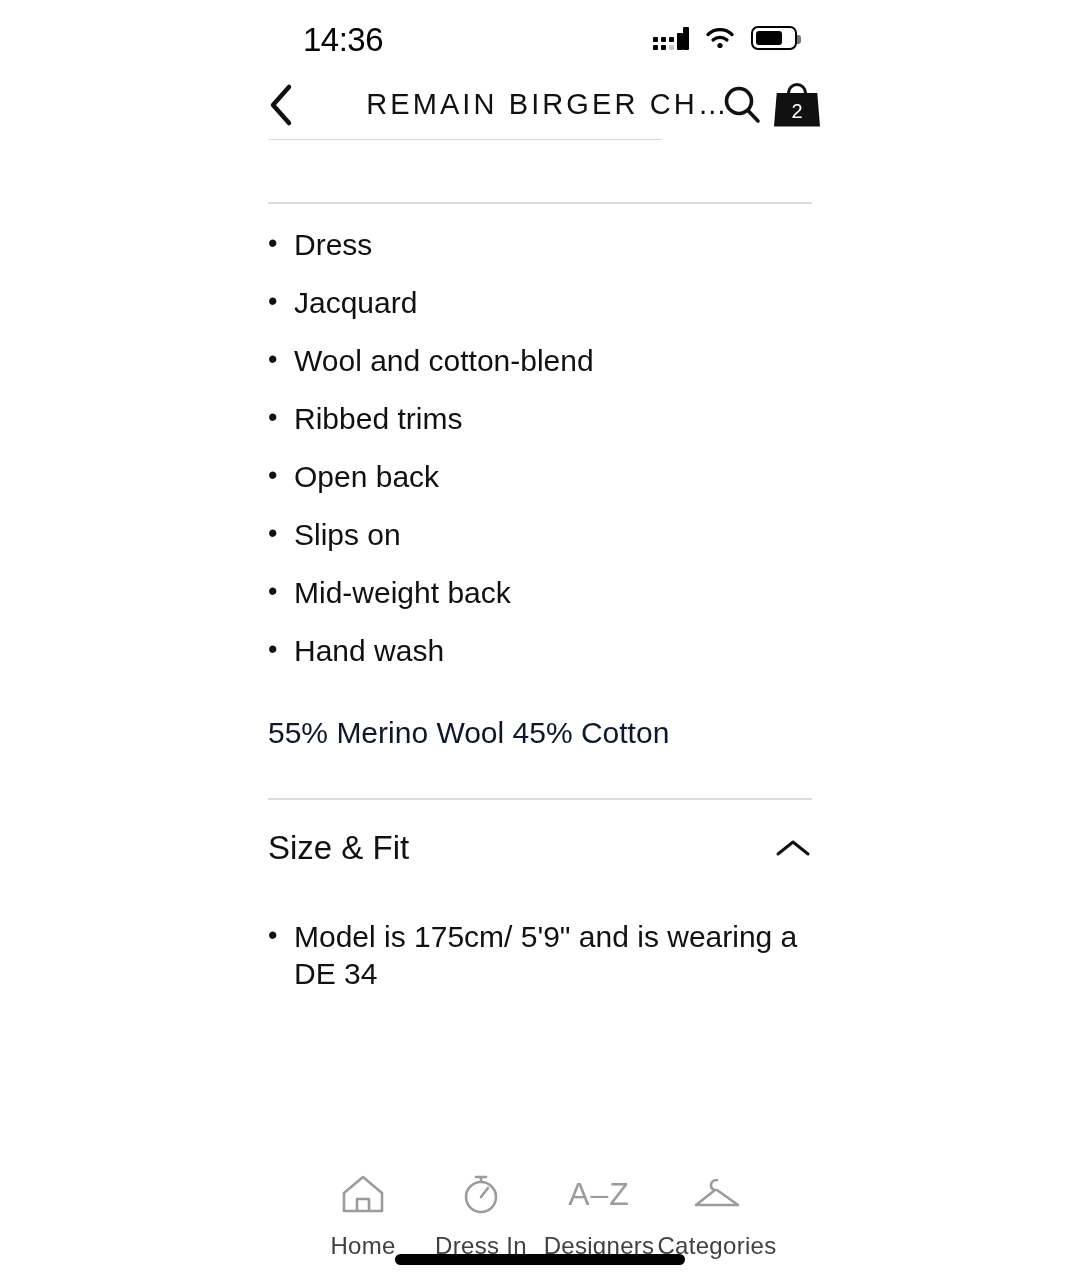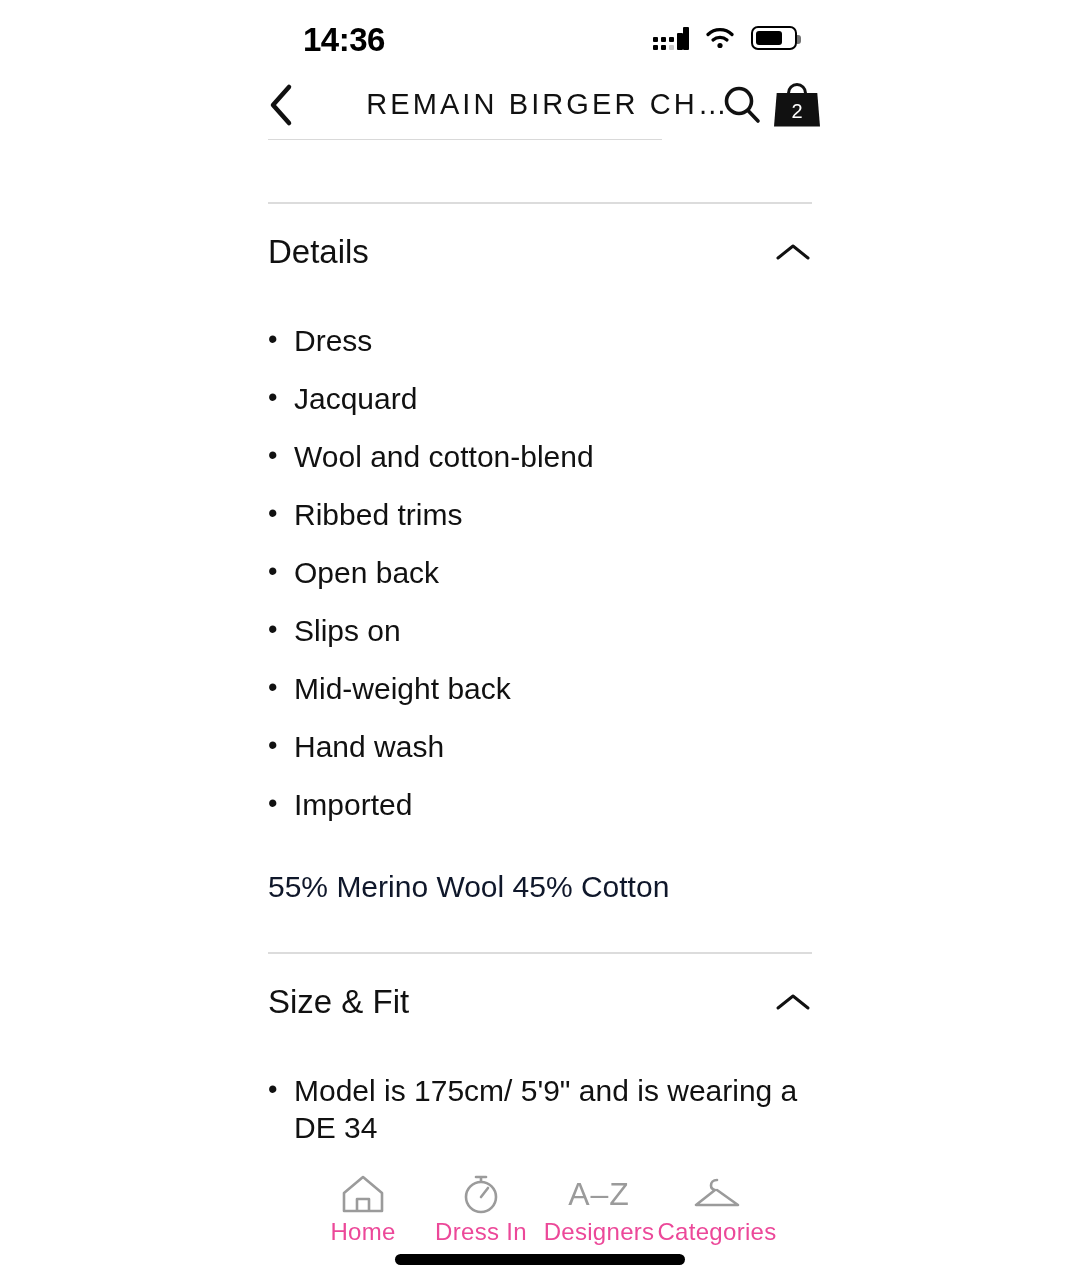--- a/index.html
+++ b/index.html
@@ -12,21 +12,21 @@
   }
   .phone { position:relative; width:1080px; height:1280px; background:#fff; }
 
   
   .statusbar {
     position:absolute; top:0; left:0; width:1080px; height:70px;
     display:flex; align-items:center; z-index:40; background:#fff;
   }
   .status-time {
     position:absolute; left:303px; top:21px;
-    font-size:33px; font-weight:700; letter-spacing:-0.5px; color:#000;text-align:center;
+    font-size:33px; font-weight:400; letter-spacing:-0.5px; color:#000;text-align:center;
   }
   .status-icons {
     position:absolute; right:283px; top:26px;
     display:flex; align-items:center; gap:17px;
   }
   .signal { display:flex; align-items:flex-end; gap:0px; height:24px; }
   .sig-col { display:flex; flex-direction:column-reverse; gap:3px; margin-right:3px; }
   .sig-dot { width:5px; height:5px; background:#000; border-radius:1px; }
   .sig-dot.dim { background:#c8c8c8; }
   .sig-bar { width:6px; background:#000; border-radius:1px; }
@@ -133,25 +133,25 @@
 
   
   .bottomnav {
     position:absolute; left:0; bottom:0; width:1080px; height:120px;
     background:#fff; z-index:50;
     display:flex; align-items:flex-start; justify-content:center;
     padding-top:12px; gap:0;
   }
   .navitem {
     width:118px; display:flex; flex-direction:column;
-    align-items:center; gap:2px;text-align:center;
+    align-items:center; gap:16px;text-align:center;
   }
   .navitem + .navitem { margin-left:0; }
   .nav-ico { height:44px; display:flex; align-items:center; justify-content:center; }
-  .nav-label { font-size:24px; color:#ec4899; letter-spacing:.3px; }
+  .nav-label { font-size:24px; color:#404040; letter-spacing:.3px; }
   .navitem.active .nav-label { color:#111; }
   .dots { display:flex; gap:13px; align-items:center; height:44px; }
   .dot { width:17px; height:17px; border-radius:50%; background:#111; }
   .az { font-size:32px; color:#9b9b9b; letter-spacing:1px; }
 
   .home-indicator {
     position:absolute; bottom:15px; left:50%; transform:translateX(-50%);
     width:290px; height:11px; background:#000; border-radius:8px; z-index:60;
   }
 </style>
@@ -232,38 +232,31 @@
             <line x1="21" y1="4" x2="21" y2="31" stroke="#111" stroke-width="4" stroke-linecap="round"></line>
             <polyline points="12,13 21,4 30,13" stroke="#111" stroke-width="4" fill="none" stroke-linejoin="round" stroke-linecap="round"></polyline>
           </svg>
           <span class="share-label">Share</span>
         </div>
       </div>
 
       <div style="height:60px"></div>
       <div class="divider"></div>
 
-      <div class="section-head">
-        <span class="section-title">Details</span>
-        <svg class="chev" viewBox="0 0 38 24">
-          <polyline points="4,18 19,6 34,18" stroke="#111" stroke-width="3" fill="none" stroke-linecap="round" stroke-linejoin="round"></polyline>
-        </svg>
-      </div>
 
       <div style="height:22px"></div>
       <ul class="bullets">
         <li>Dress</li>
         <li>Jacquard</li>
         <li>Wool and cotton-blend</li>
         <li>Ribbed trims</li>
         <li>Open back</li>
         <li>Slips on</li>
         <li>Mid-weight back</li>
         <li>Hand wash</li>
-        <li>Imported</li>
       </ul>
 
       <div style="height:26px"></div>
       <div class="composition">55% Merino Wool 45% Cotton</div>
 
       <div style="height:48px"></div>
       <div class="divider"></div>
 
       <div class="section-head">
         <span class="section-title">Size &amp; Fit</span>

